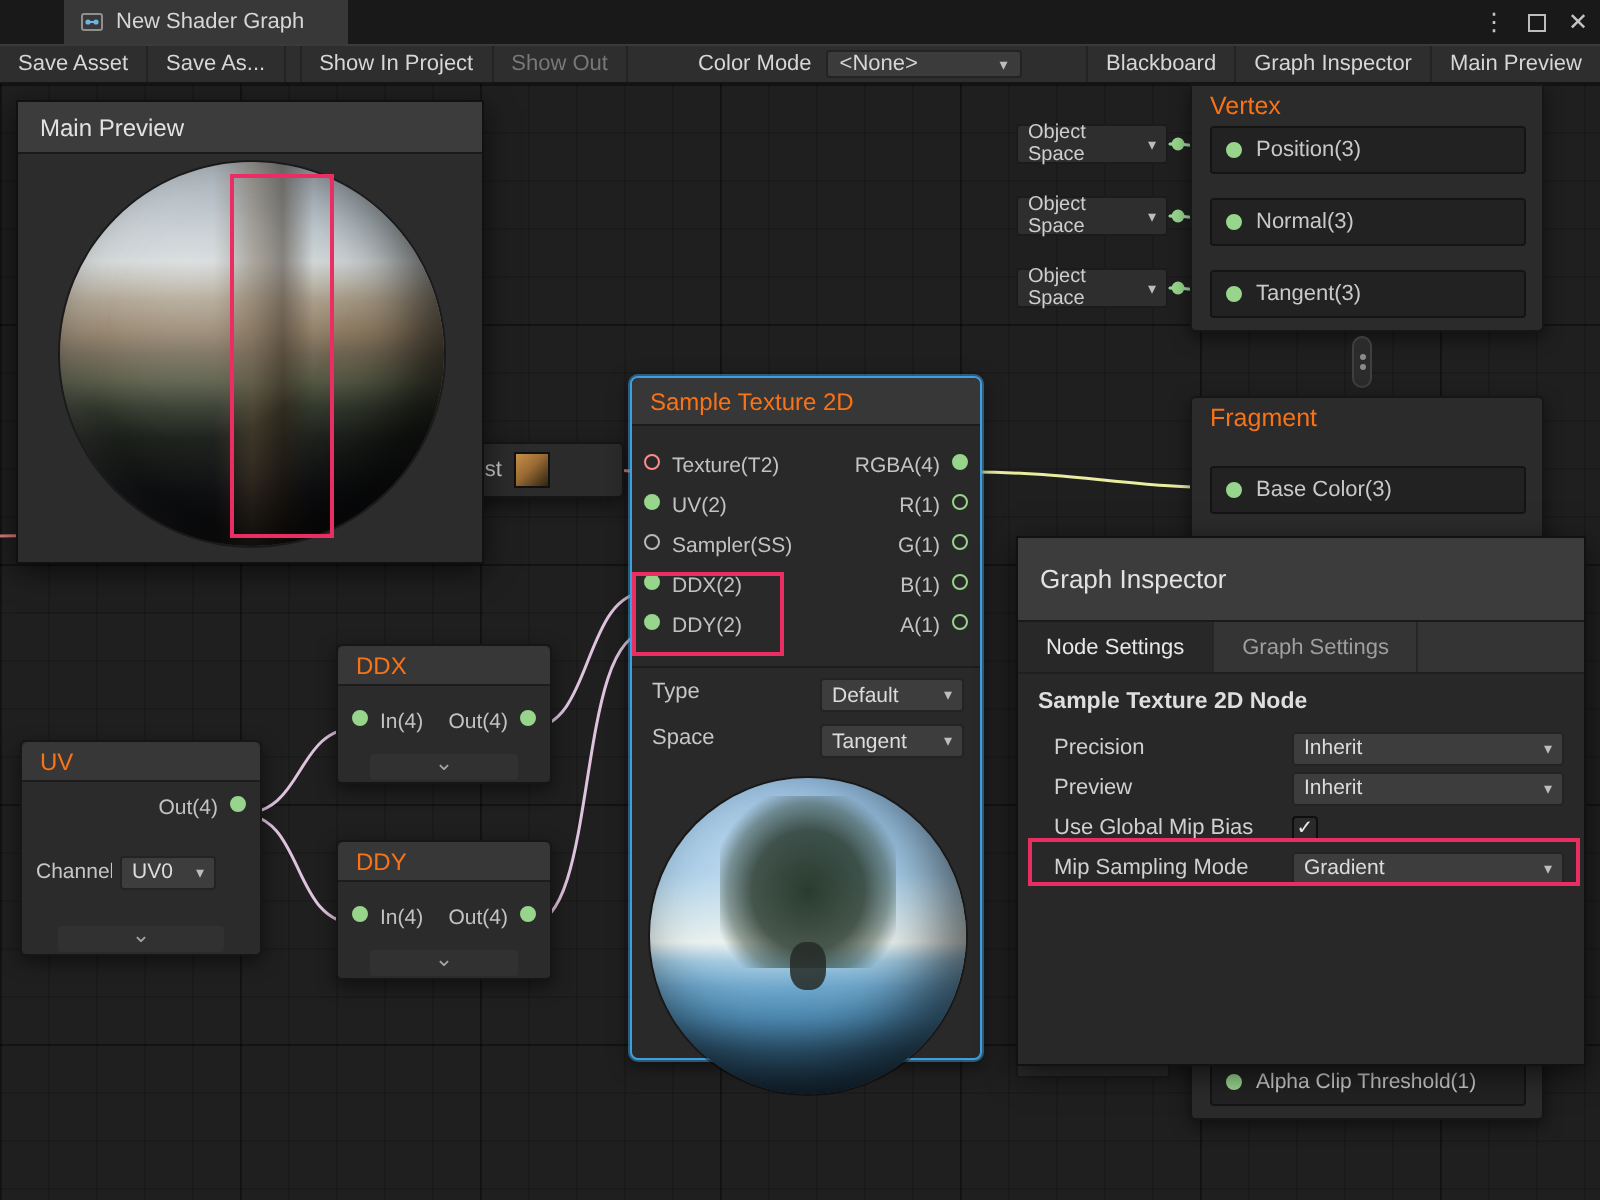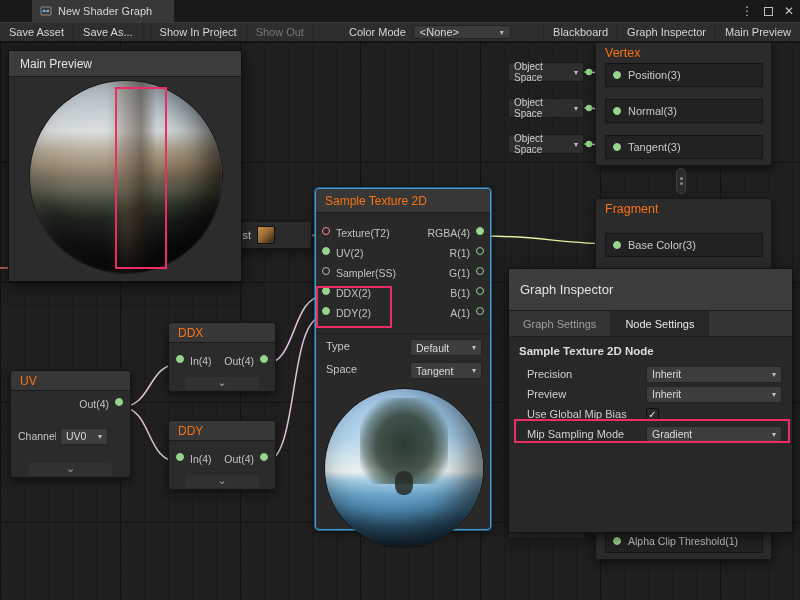--- a/index.html
+++ b/index.html
@@ -295,22 +295,22 @@
   <div class="panel" style="left:8px; top:50px; width:234px; height:232px;">
     <div class="panel-header" style="height:26px; font-size:12px;">Main Preview</div>
     <div style="position:absolute; left:0; right:0; top:26px; bottom:0; background:#2c2c2c; overflow:hidden;">
       <div class="sphere-main" style="left:21px; top:4px; width:192px; height:192px;"></div>
     </div>
   </div>
 
   <div class="panel" style="left:508px; top:268px; width:285px; height:265px; background:#282828;">
     <div class="panel-header" style="height:42px; font-size:13px;">Graph Inspector</div>
     <div class="insp-tabs">
+      <div class="insp-tab active">Node Settings</div>
       <div class="insp-tab">Graph Settings</div>
-      <div class="insp-tab active">Node Settings</div>
     </div>
     <div class="insp-body">
       <div class="insp-heading">Sample Texture 2D Node</div>
       <div class="insp-row">
         <span class="insp-lab">Precision</span>
         <span class="dd insp-dd">
           <span>Inherit</span>
           <span class="caret">▾</span>
         </span>
       </div>

